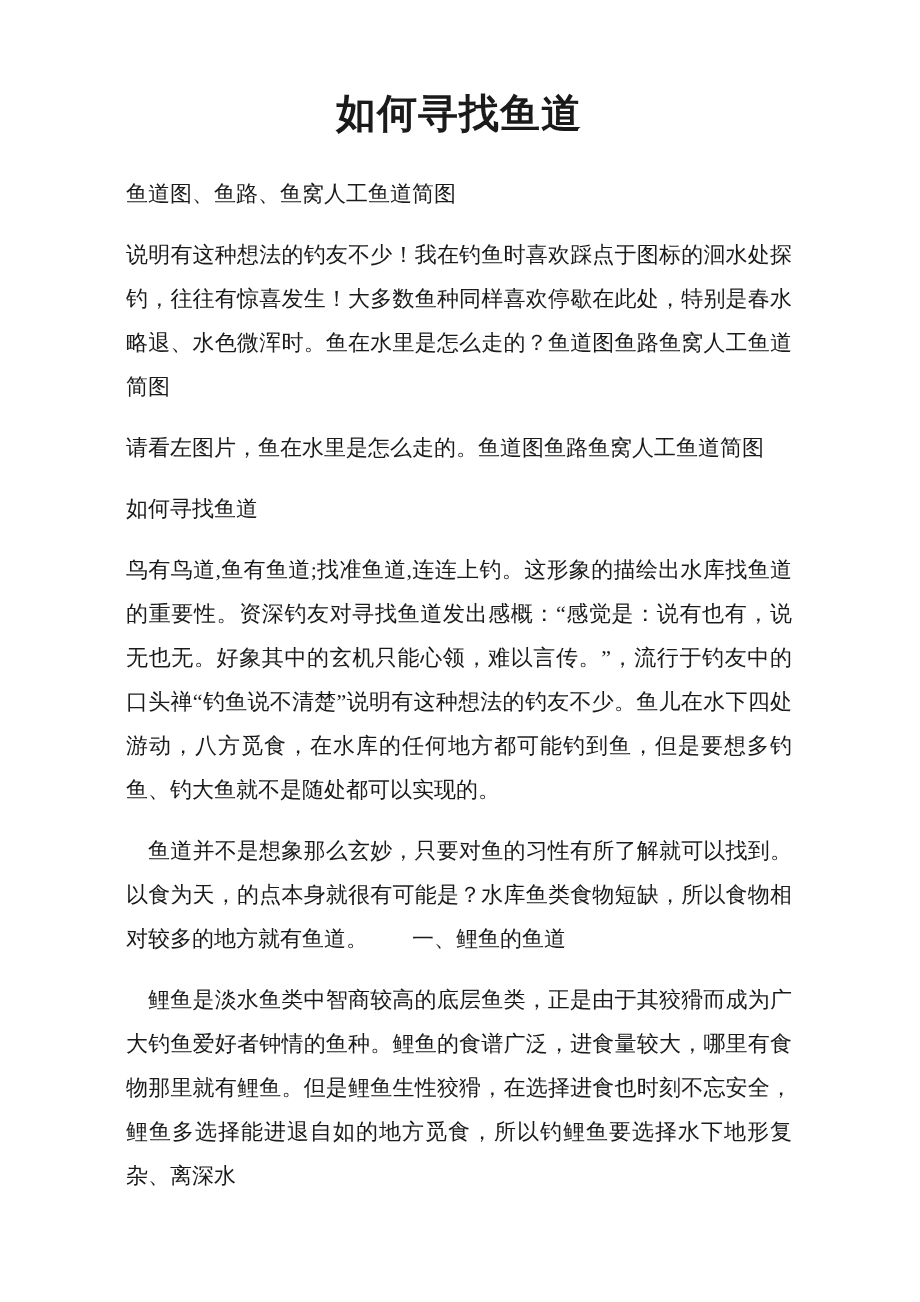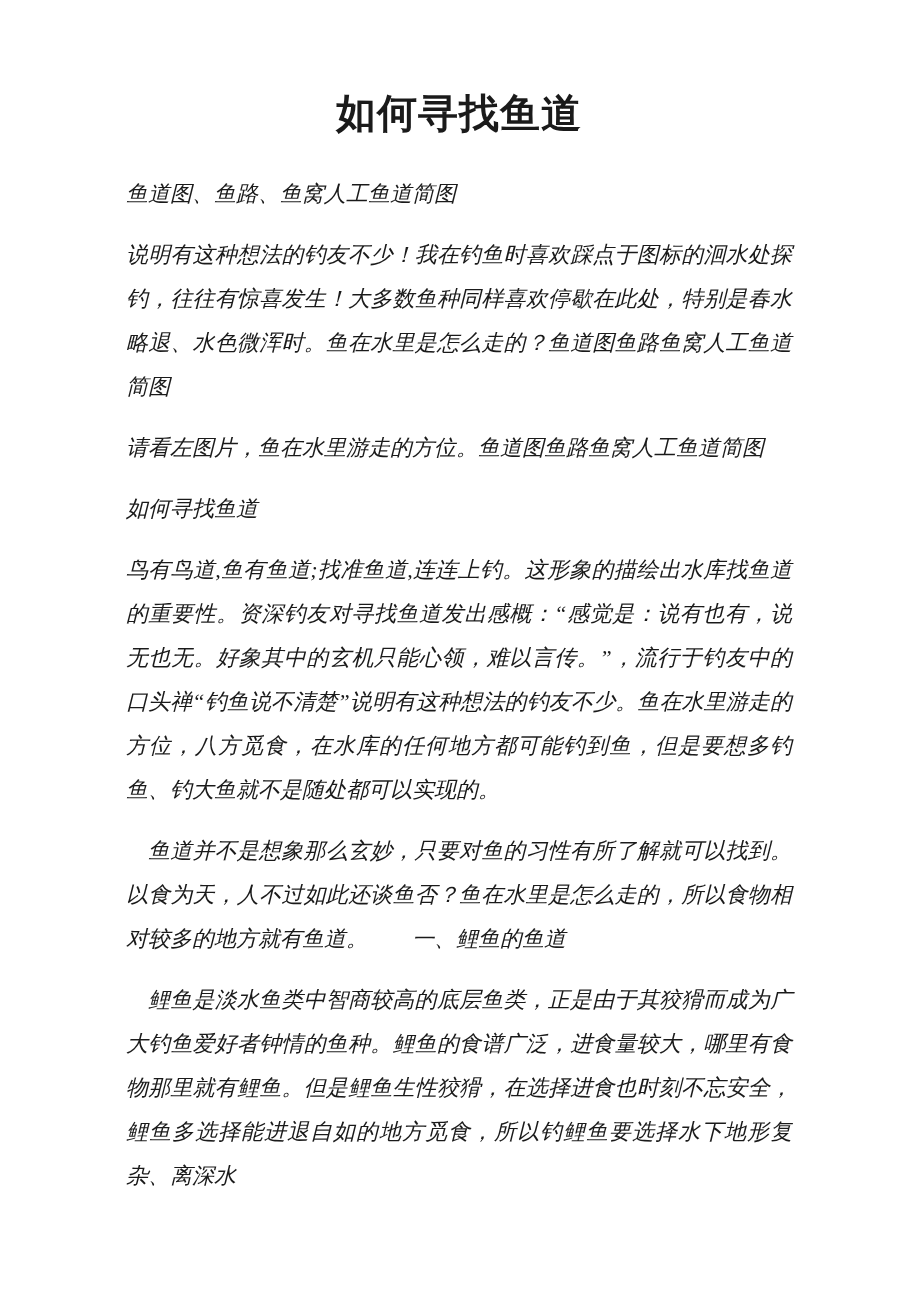--- a/index.html
+++ b/index.html
@@ -29,33 +29,32 @@
     font-weight: bold;
     letter-spacing: 1px;
   }
   .doc-body p {
     margin: 0 0 17px 0;
     font-size: 22px;
     line-height: 44px;
     text-align: justify;
     text-justify: inter-ideograph;
     word-break: break-all;
-    font-style: italic;
   }
   .doc-body p.indent-large { text-indent: 2.35em; }
   .doc-body p.indent-small { text-indent: 1em; }
   .doc-body p.indent-none  { text-indent: 0; }
 </style>
 </head>
 <body style="color: rgb(26, 26, 26); background: rgb(255, 255, 255);">
 
 <div class="page">
   <h1 class="doc-title">如何寻找鱼道</h1>
   <div class="doc-body" id="doc-body">
       <p class="indent-none">鱼道图、鱼路、鱼窝人工鱼道简图</p>
       <p class="indent-none">说明有这种想法的钓友不少！我在钓鱼时喜欢踩点于图标的洄水处探钓，往往有惊喜发生！大多数鱼种同样喜欢停歇在此处，特别是春水略退、水色微浑时。鱼在水里是怎么走的？鱼道图鱼路鱼窝人工鱼道简图</p>
-      <p class="indent-none">请看左图片，鱼在水里游走的方位。鱼道图鱼路鱼窝人工鱼道简图</p>
+      <p class="indent-none">请看左图片，鱼在水里是怎么走的。鱼道图鱼路鱼窝人工鱼道简图</p>
       <p class="indent-none">如何寻找鱼道</p>
-      <p class="indent-none">鸟有鸟道,鱼有鱼道;找准鱼道,连连上钓。这形象的描绘出水库找鱼道的重要性。资深钓友对寻找鱼道发出感概：“感觉是：说有也有，说无也无。好象其中的玄机只能心领，难以言传。”，流行于钓友中的口头禅“钓鱼说不清楚”说明有这种想法的钓友不少。鱼在水里游走的方位，八方觅食，在水库的任何地方都可能钓到鱼，但是要想多钓鱼、钓大鱼就不是随处都可以实现的。</p>
-      <p class="indent-small">鱼道并不是想象那么玄妙，只要对鱼的习性有所了解就可以找到。以食为天，人不过如此还谈鱼否？鱼在水里是怎么走的，所以食物相对较多的地方就有鱼道。　　一、鲤鱼的鱼道</p>
+      <p class="indent-none">鸟有鸟道,鱼有鱼道;找准鱼道,连连上钓。这形象的描绘出水库找鱼道的重要性。资深钓友对寻找鱼道发出感概：“感觉是：说有也有，说无也无。好象其中的玄机只能心领，难以言传。”，流行于钓友中的口头禅“钓鱼说不清楚”说明有这种想法的钓友不少。鱼儿在水下四处游动，八方觅食，在水库的任何地方都可能钓到鱼，但是要想多钓鱼、钓大鱼就不是随处都可以实现的。</p>
+      <p class="indent-small">鱼道并不是想象那么玄妙，只要对鱼的习性有所了解就可以找到。以食为天，的点本身就很有可能是？水库鱼类食物短缺，所以食物相对较多的地方就有鱼道。　　一、鲤鱼的鱼道</p>
       <p class="indent-small">鲤鱼是淡水鱼类中智商较高的底层鱼类，正是由于其狡猾而成为广大钓鱼爱好者钟情的鱼种。鲤鱼的食谱广泛，进食量较大，哪里有食物那里就有鲤鱼。但是鲤鱼生性狡猾，在选择进食也时刻不忘安全，鲤鱼多选择能进退自如的地方觅食，所以钓鲤鱼要选择水下地形复杂、离深水</p>
     </div>
 </div>
 
 </body></html>

